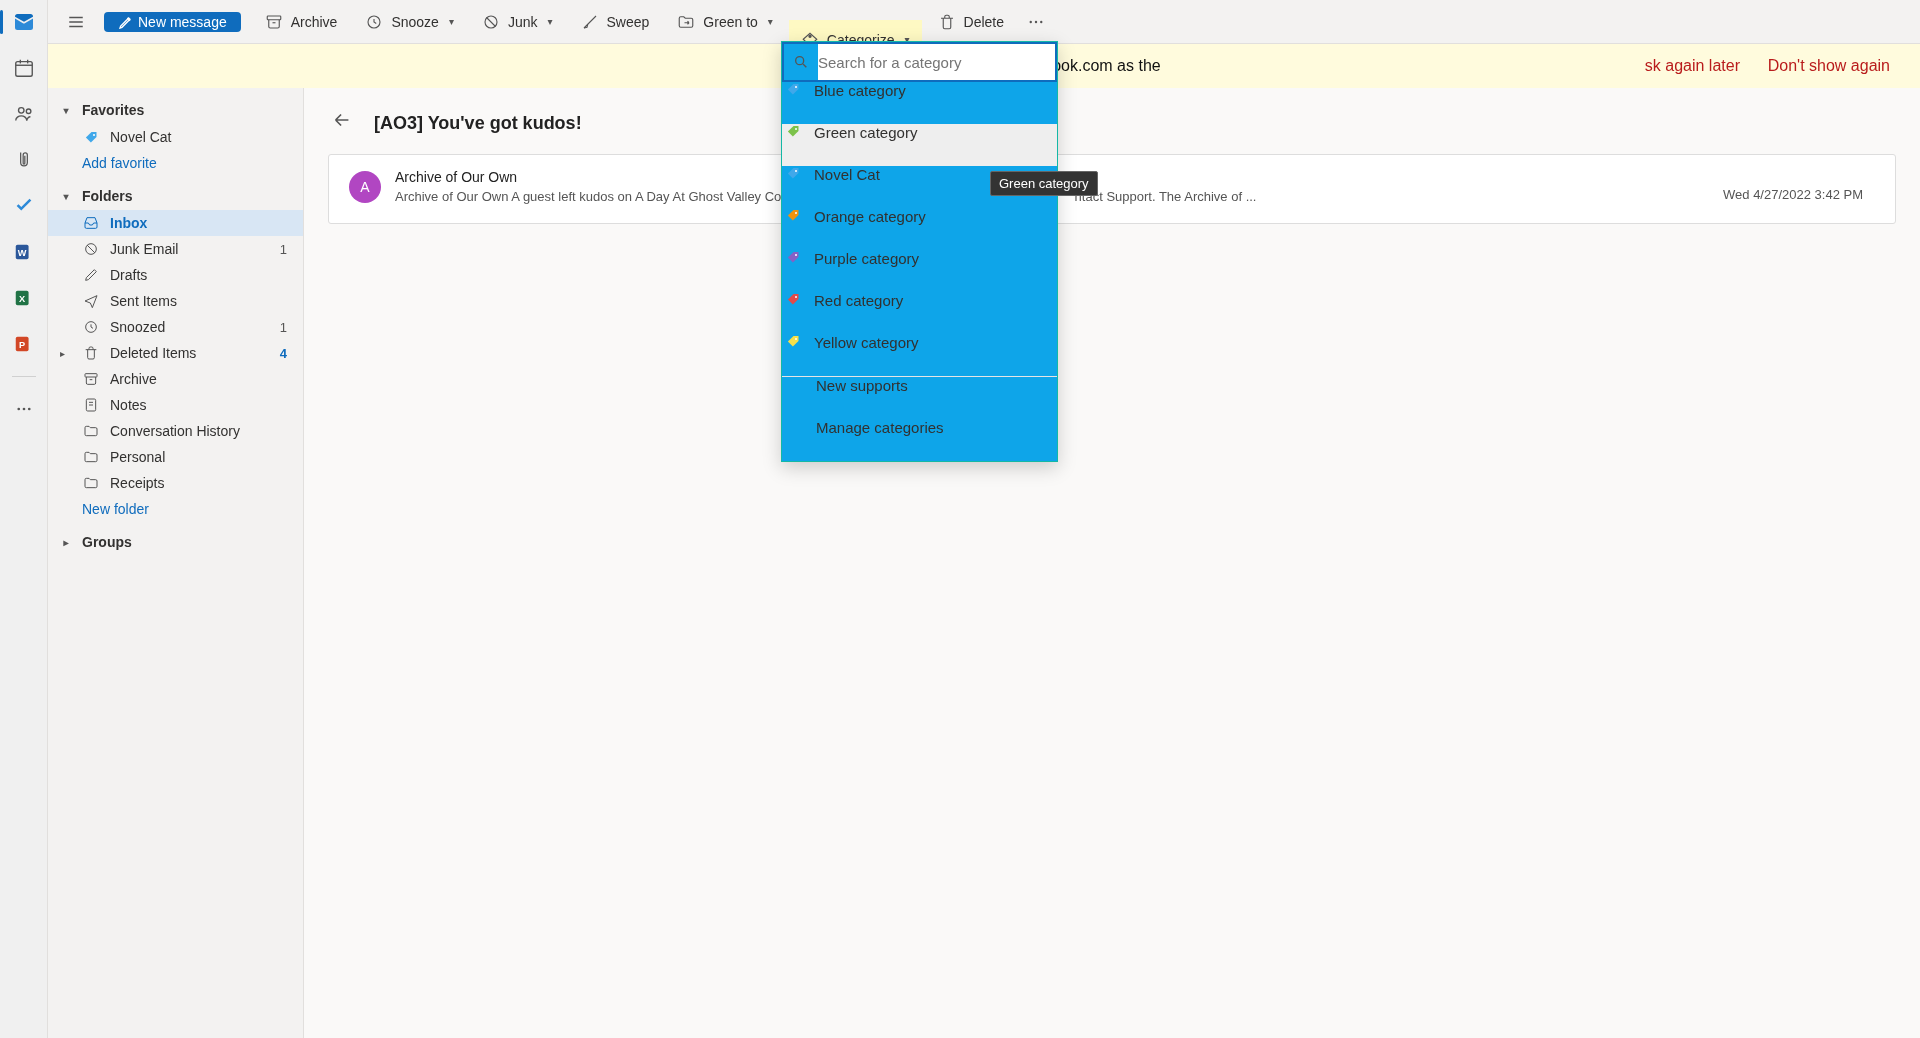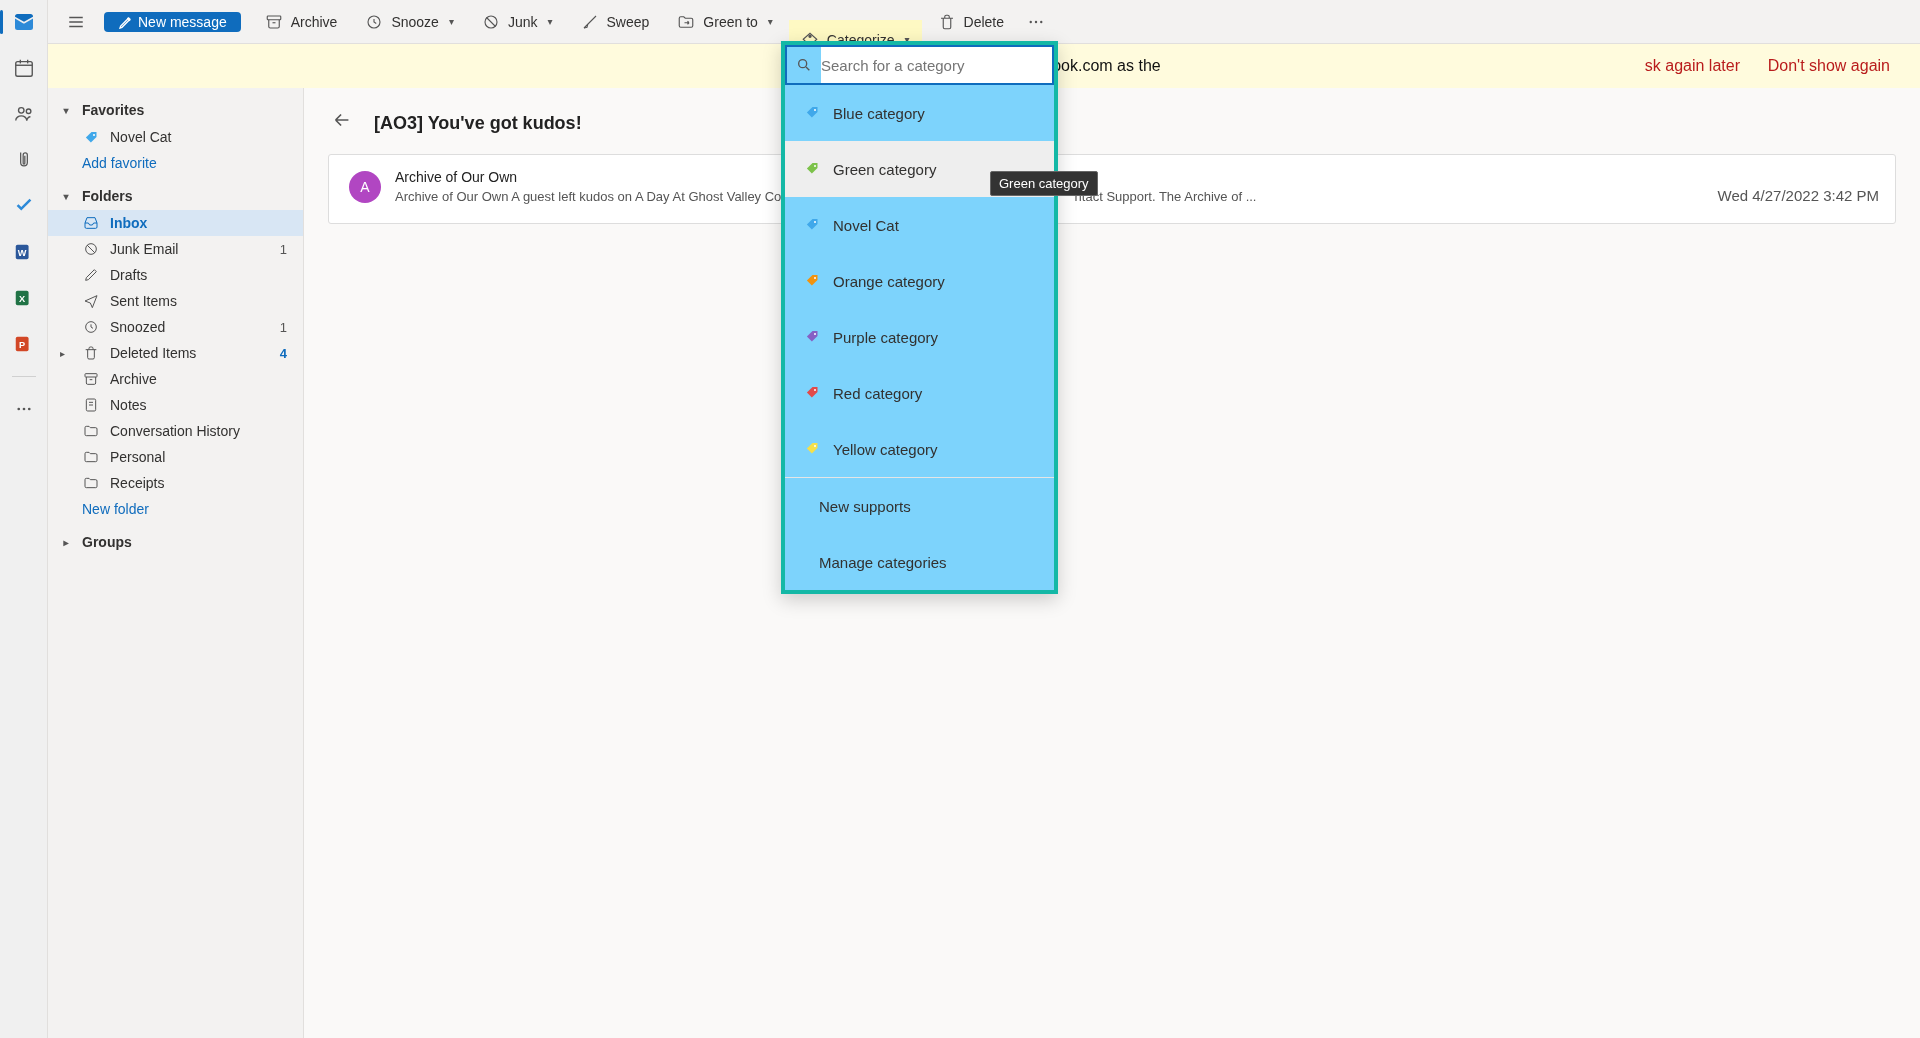--- a/index.html
+++ b/index.html
@@ -40,30 +40,30 @@
 
   .reading { flex:1; background:#faf9f8; display:flex; flex-direction:column; min-width:0; padding-bottom:20px;}
   .subject-row { display:flex; align-items:flex-end; gap:18px; padding:18px 24px 10px 24px; }
   .back-btn { width:28px; height:28px; display:flex; align-items:center; justify-content:center; cursor:pointer;}
   .subject { font-size:18px; font-weight:600; color:#222;}
   .msg-card { margin:10px 24px; border:1px solid #ddd; border-radius:3px; background:#fff; padding:14px 20px; display:flex; gap:14px; align-items:flex-start; position:relative; min-height:70px;}
   .avatar { width:32px; height:32px; border-radius:50%; background:#b146c2; color:#fff; display:flex; align-items:center; justify-content:center; font-size:14px; flex-shrink:0; margin-top:2px;}
   .msg-body { flex:1; min-width:0; }
   .sender { font-size:14px; color:#222; margin-bottom:4px;}
   .preview { font-size:13px; color:#555; white-space:nowrap; overflow:hidden; text-overflow:ellipsis; }
-  .msg-date { font-size:15px; color:#555; position:absolute; right:16px; top:32px;margin-left:8px; }
+  .msg-date { font-size:13px; color:#555; position:absolute; right:32px; top:32px;margin-left:8px; }
   .preview-gap { display:inline-block; width:260px; }
   .preview-tail { }
 
   
-  .dropdown { position:absolute; top:41px; left:781px; width:277px; background:#7dd3fc; border:4px solid #14b8a6; box-shadow:0 6px 18px rgba(0,0,0,0.18); z-index:50; }
+  .dropdown { position:absolute; top:41px; left:781px; width:277px; background:#0ea5e9; border:1px solid #14b8a6; box-shadow:0 6px 18px rgba(0,0,0,0.18); z-index:50; }
   .dd-search { padding:0; border:2px solid #0f6cbd; margin:0; display:flex; align-items:center; height:40px;}
   .dd-search .sicon { width:34px; display:flex; align-items:center; justify-content:center; color:#444;}
   .dd-search input { border:none; outline:none; flex:1; font-size:15px; height:100%; color:#555; }
-  .dd-item { height:56px; display:flex; align-items:center; gap:12px; padding:0 20px; font-size:15px; cursor:pointer; }
+  .dd-item { height:42px; display:flex; gap:12px; padding:0 4px; font-size:15px; cursor:pointer; }
   .dd-item:hover, .dd-item.hovered { background:#eee; }
   .dd-tag { width:16px; height:16px; display:inline-block; }
   .dd-sep { height:1px; background:#e5e5e5; margin:0; }
   .dd-item.noicon { padding-left:34px; }
 
   .tooltip { position:absolute; top:171px; left:990px; background:#333; color:#fff; font-size:13px; padding:4px 8px; border-radius:2px; border:1px solid #666; z-index:60; }
 
   svg { display:block; }
 </style>
 </head>

